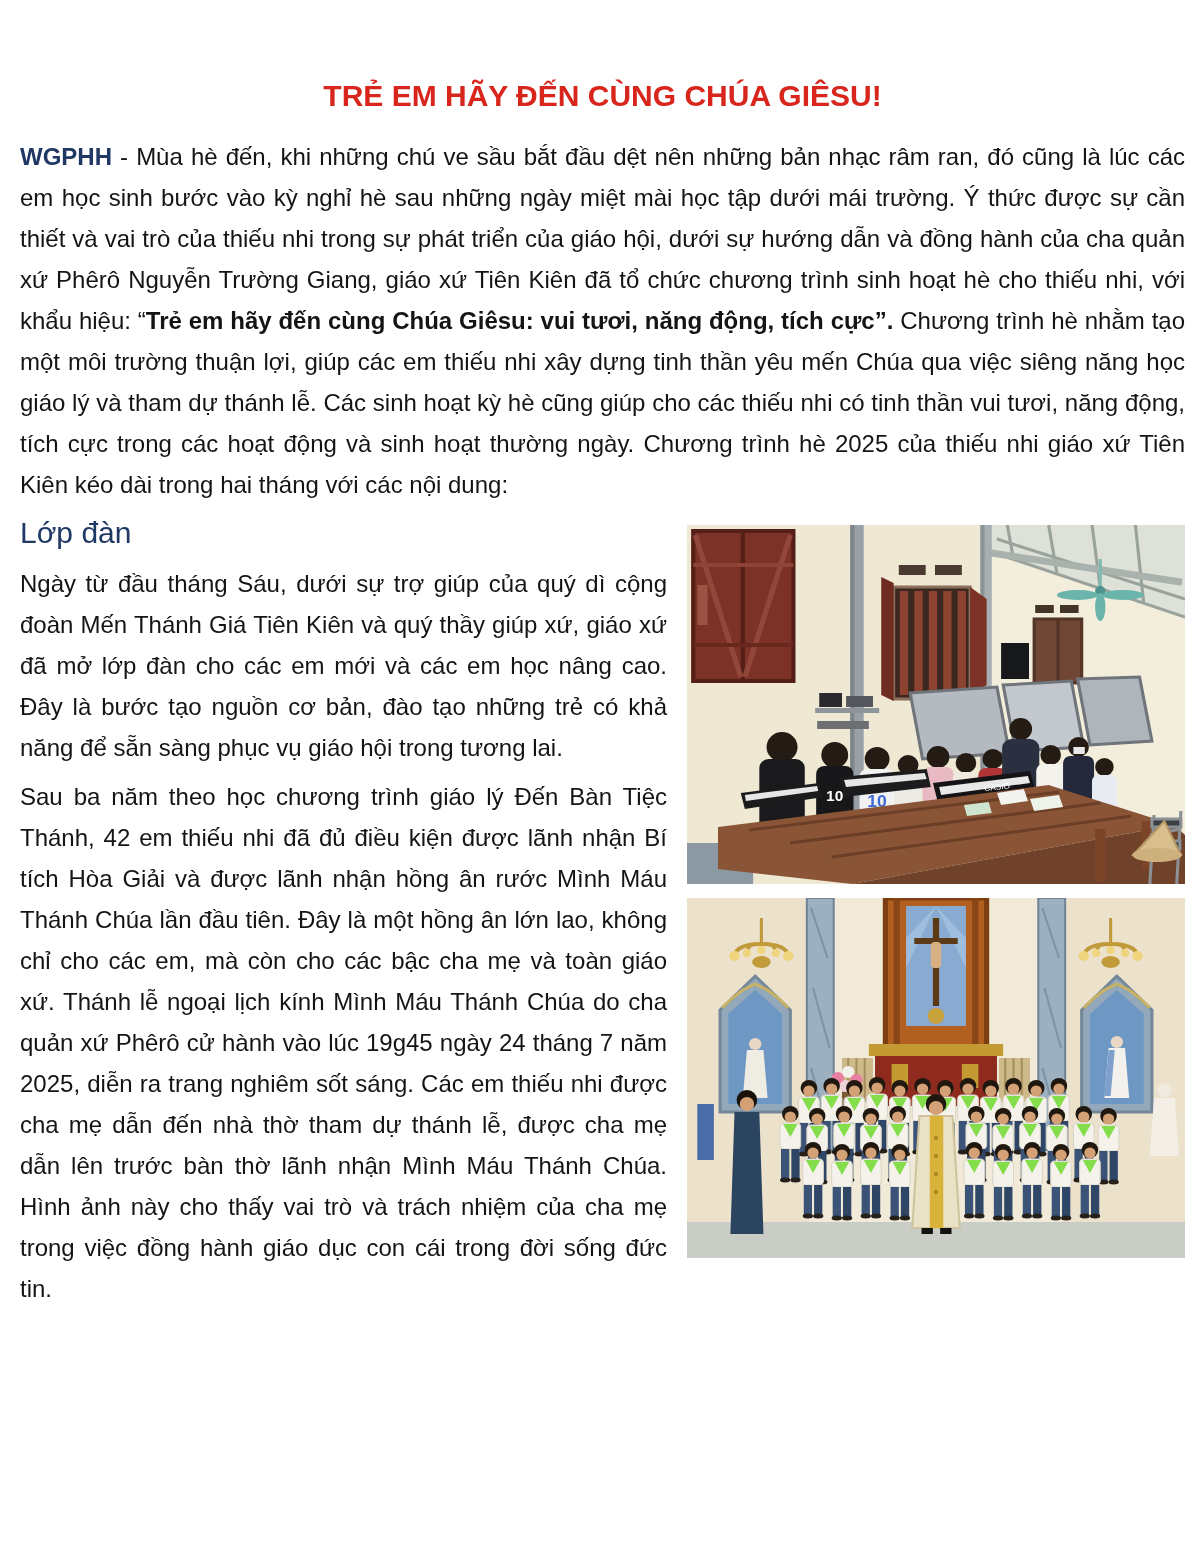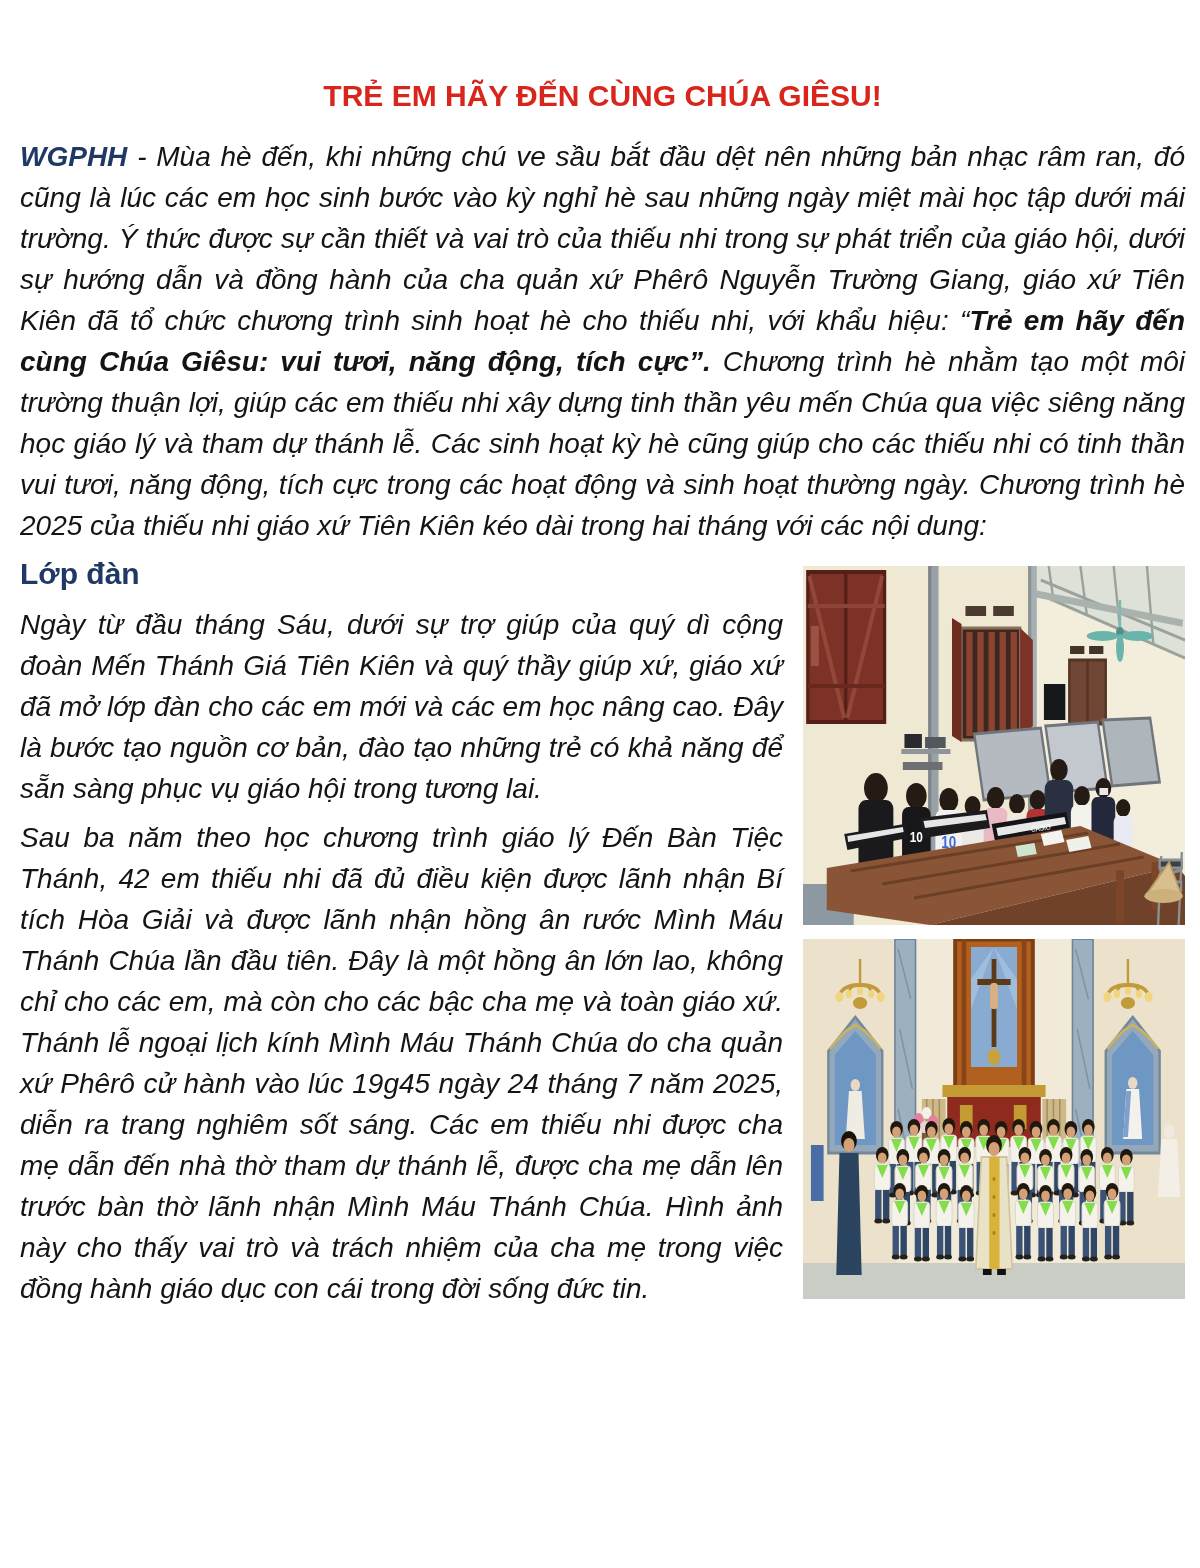--- a/index.html
+++ b/index.html
@@ -3,28 +3,28 @@
 <meta charset="utf-8">
 <style>
   html,body{margin:0;padding:0;background:#ffffff;}
   body{font-family:"Liberation Sans","DejaVu Sans",sans-serif;}
   .page{position:relative;width:1200px;height:1568px;box-sizing:border-box;
         padding:38px 15px 3px 20px;overflow:hidden;background:#fff;}
   h1.title{margin:40px 0 22px;font-size:30px;line-height:36px;text-align:center;
            color:#d8261d;font-weight:bold;}
   h2.subtitle{margin:0 0 14px;font-size:27px;line-height:36px;text-align:center;
               white-space:nowrap;color:#d8261d;font-weight:bold;}
-  p.body{margin:0 0 8px;font-size:28px;line-height:41px;text-align:justify;
-         color:#141414;font-style:italic;}
+  p.body{margin:0 0 8px;font-size:24px;line-height:41px;text-align:justify;
+         color:#141414;}
   .lead{color:#1f3864;font-weight:bold;}
   .slogan{font-weight:bold;}
   h3.sec{margin:10px 0 12px;font-size:30px;line-height:36px;color:#1f3864;
-         font-weight:bold;}
+         font-weight:normal;}
   h3.sec-2{margin-bottom:30px;}
-  .photo{float:right;clear:right;width:382px;margin:0 0 14px 20px;background:#b91c1c;}
+  .photo{float:right;clear:right;width:498px;margin:0 0 14px 20px;background:#b91c1c;}
   .photo1{height:359px;margin-top:12px;}
   .photo2{height:360px;}
   .photo svg{display:block;width:100%;height:100%;}
 </style>
 </head>
 <body>
 
 <div class="page">
 
   <h1 class="title">TRẺ EM HÃY ĐẾN CÙNG CHÚA GIÊSU!</h1>

